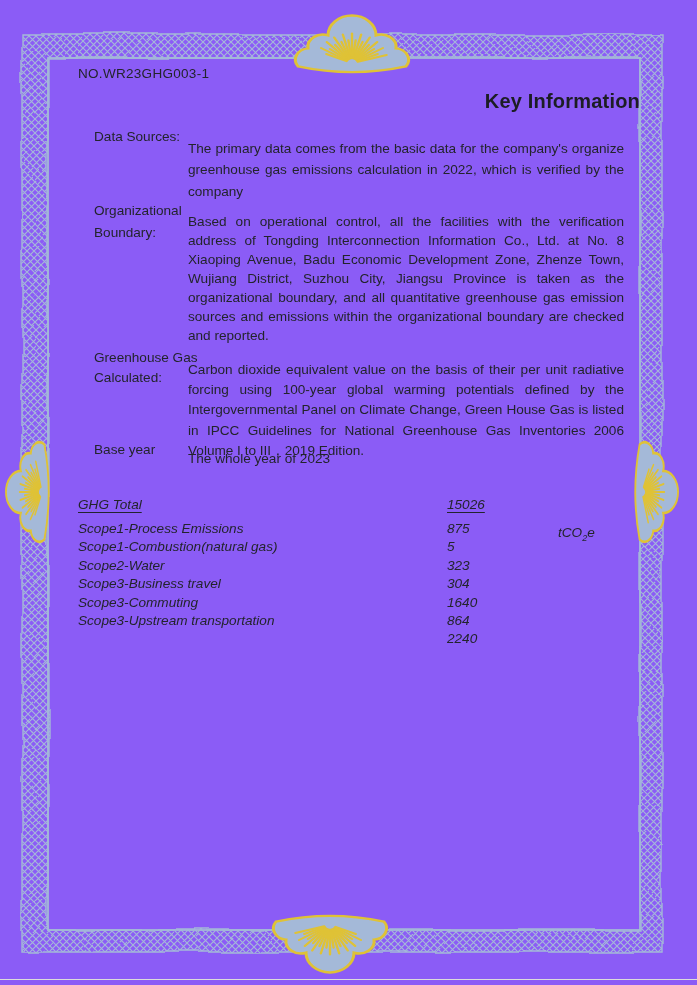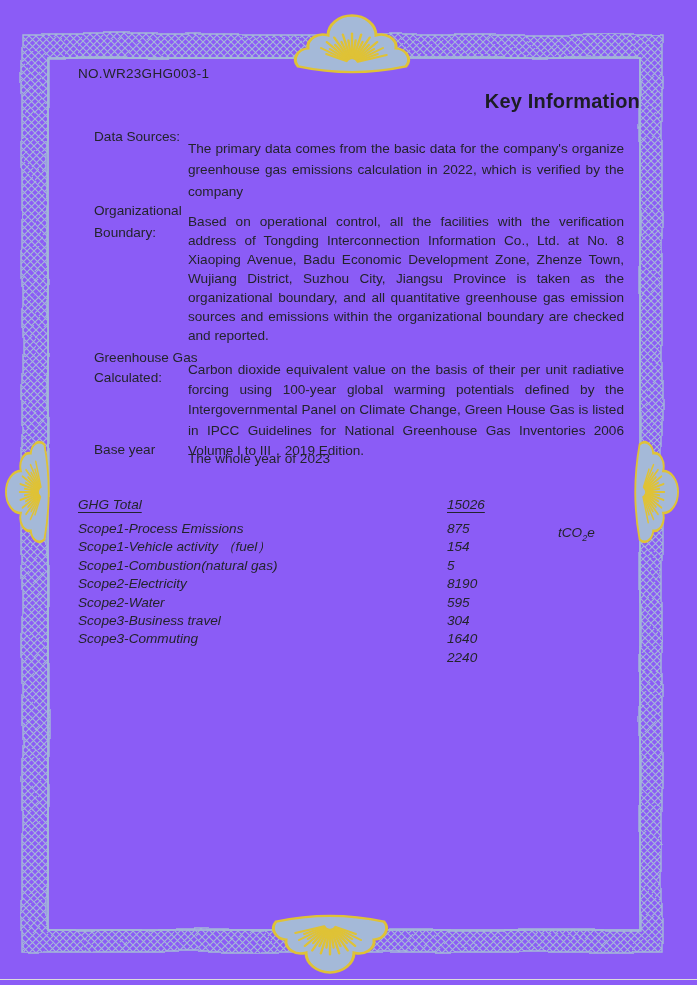--- a/index.html
+++ b/index.html
@@ -106,42 +106,38 @@
     <div class="ghg-header">
       <span class="u">GHG Total</span>
       <span class="col-value u">15026</span>
       <span class="col-unit"><span>tCO</span><sub>2</sub><span>e</span></span>
     </div>
     <div class="ghg-row">
       <span>Scope1-Process Emissions</span>
       <span class="col-value">875</span>
     </div>
     <div class="ghg-row">
-      <span>Scope1-Vehicle activity （fuel）</span>
-      <span class="col-value">154</span>
-    </div>
-    <div class="ghg-row">
       <span>Scope1-Combustion(natural gas)</span>
       <span class="col-value">5</span>
     </div>
     <div class="ghg-row">
-      <span>Scope2-Electricity</span>
-      <span class="col-value">8190</span>
-    </div>
-    <div class="ghg-row">
       <span>Scope2-Water</span>
-      <span class="col-value">595</span>
+      <span class="col-value">323</span>
     </div>
     <div class="ghg-row">
       <span>Scope3-Business travel</span>
       <span class="col-value">304</span>
     </div>
     <div class="ghg-row">
       <span>Scope3-Commuting</span>
       <span class="col-value">1640</span>
     </div>
     <div class="ghg-row">
+      <span>Scope3-Upstream transportation</span>
+      <span class="col-value">864</span>
+    </div>
+    <div class="ghg-row">
       <span class="col-value">2240</span>
     </div>
   </div>
 
   <div class="page-edge"></div>
 </div>
 
 </body></html>

